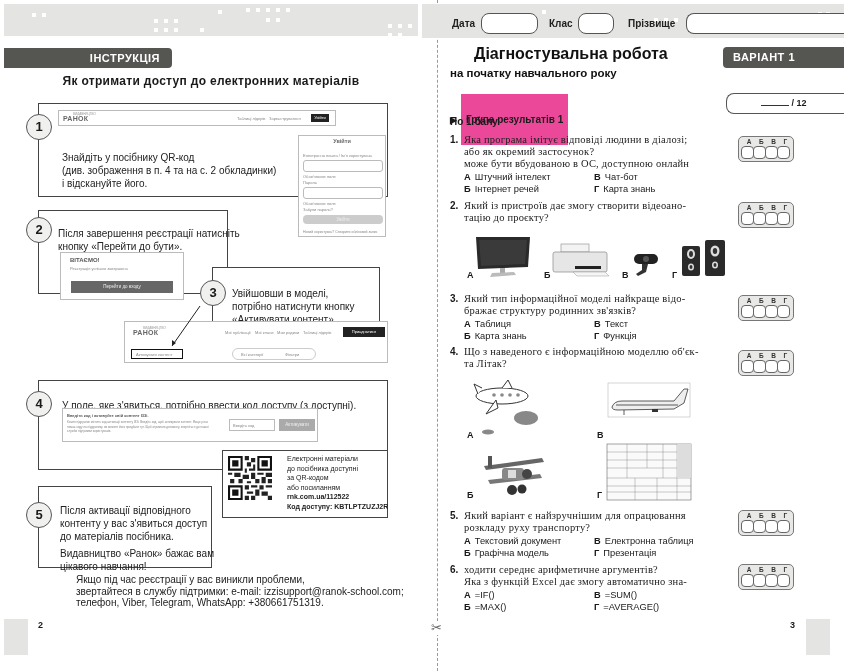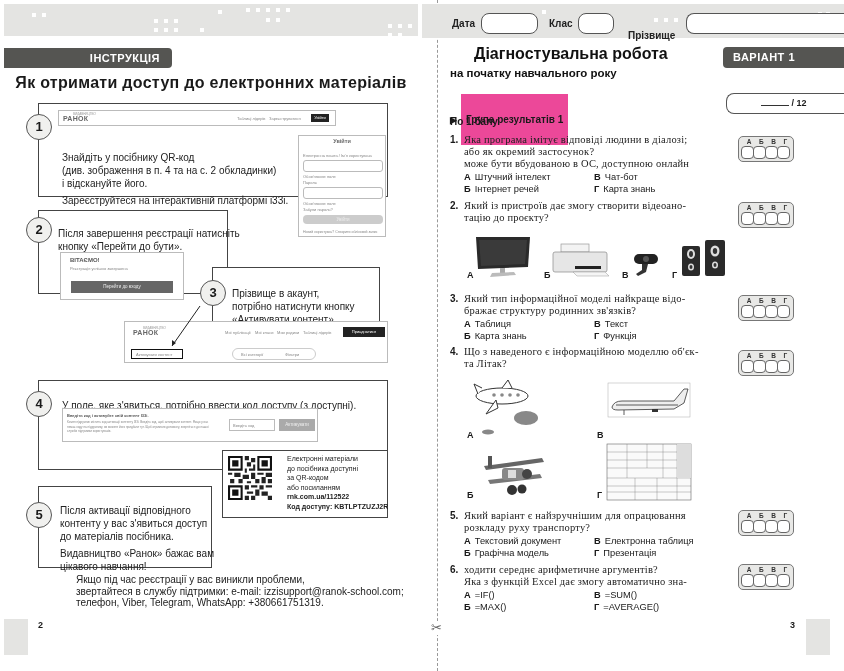--- a/index.html
+++ b/index.html
@@ -15,21 +15,21 @@
   .band-left { left: 4px; width: 414px; }
   .band-right { left: 0; width: 422px; height: 34px; }
   .sq { position: absolute; width: 4px; height: 4px; background: #fff; }
 
   .cut-line { position: absolute; left: 437px; top: 0; height: 671px; border-left: 1.5px dashed #999; }
   .scissors { position: absolute; left: 431px; top: 621px; font-size: 13px; color: #666; background: #fff; line-height: 14px; }
 
   
   .instr-tab { position: absolute; left: 4px; top: 48px; width: 168px; height: 20px; background: #555552; color: #fff;
     font-weight: bold; font-size: 11px; letter-spacing: 0.5px; text-align: right; padding-right: 12px; line-height: 20px; border-radius: 0 4px 4px 0; }
-  .instr-title { position: absolute; left: 0; width: 422px; top: 74px; text-align: center; font-weight: bold; font-size: 16px; letter-spacing: 0.3px; }
+  .instr-title { position: absolute; left: 0; width: 422px; top: 74px; text-align: center; font-weight: bold; font-size: 12px; letter-spacing: 0.3px; }
 
   .box { position: absolute; border: 1.5px solid #444; background: #fff; }
   .step-num { position: absolute; width: 26px; height: 26px; border-radius: 50%; border: 1.5px solid #555; background: #f0f0ee;
     font-weight: bold; font-size: 13px; text-align: center; line-height: 23px; }
   .step-text { position: absolute; font-size: 10px; line-height: 13px; color: #222; margin-top: 12px; }
 
   .mock { position: absolute; border: 1px solid #bbb; background: #fff; }
   .mock-small { font-size: 4px; color: #888; position: absolute; white-space: nowrap; }
   .mock-btn-dark { position: absolute; background: #222; color: #fff; font-size: 4px; text-align: center; }
   .mock-btn-grey { position: absolute; background: #666; color: #eee; font-size: 4.5px; text-align: center; }
@@ -118,21 +118,20 @@
   <div class="mock" style="left:58px;top:110px;width:278px;height:16px;">
     <div class="logo" style="left:4px;top:1px;"><small>ВИДАВНИЦТВО</small><span>РАНОК</span></div>
     <span class="mock-small" style="left:178px;top:5px;">Таблиці лідерів</span>
     <span class="mock-small" style="left:210px;top:5px;">Зареєструватися</span>
     <div class="mock-btn-dark" style="left:252px;top:3px;width:18px;height:8px;line-height:8px;">Увійти</div>
   </div>
   <div class="step-text" style="left:62px;top:139px;">
     <div>Знайдіть у посібнику QR-код</div>
     <div>(див. зображення в п. 4 та на с. 2 обкладинки)</div>
     <div>і відскануйте його.</div>
-    <div style="margin-top:4px">Зареєструйтеся на інтерактивній платформі і33і.</div>
   </div>
   <div class="mock" style="left:298px;top:135px;width:88px;height:102px;">
     <div class="mock-small" style="left:0;width:86px;text-align:center;top:2px;font-size:5.5px;font-weight:bold;color:#666;">Увійти</div>
     <div class="mock-small" style="left:4px;top:17px;">Електронна пошта / Ім'я користувача</div>
     <div class="mock-input" style="left:4px;top:24px;width:80px;height:12px;"></div>
     <div class="mock-small" style="left:4px;top:38px;">Обов'язкове поле</div>
     <div class="mock-small" style="left:4px;top:44px;">Пароль</div>
     <div class="mock-input" style="left:4px;top:51px;width:80px;height:12px;"></div>
     <div class="mock-small" style="left:4px;top:65px;">Обов'язкове поле</div>
     <div class="mock-small" style="left:4px;top:71px;">Забули пароль?</div>
@@ -148,21 +147,21 @@
   </div>
   <div class="mock" style="left:60px;top:252px;width:124px;height:48px;">
     <div class="mock-small" style="left:9px;top:4px;font-size:6px;font-weight:bold;color:#555;">ВІТАЄМО!</div>
     <div class="mock-small" style="left:9px;top:13px;">Реєстрація успішно завершена</div>
     <div class="mock-btn-grey" style="left:10px;top:28px;width:102px;height:12px;line-height:12px;">Перейти до входу</div>
   </div>
 
   <div class="box" style="left:212px;top:267px;width:168px;height:60px;"></div>
   <div class="step-num" style="left:200px;top:280px;">3</div>
   <div class="step-text" style="left:232px;top:275px;">
-    <div>Прізвище в акаунт,</div>
+    <div>Увійшовши в моделі,</div>
     <div>потрібно натиснути кнопку</div>
     <div>«Активувати контент».</div>
   </div>
   <div class="mock" style="left:124px;top:321px;width:264px;height:42px;">
     <div class="logo" style="left:8px;top:4px;"><small>ВИДАВНИЦТВО</small><span>РАНОК</span></div>
     <span class="mock-small" style="left:100px;top:8px;">Мої публікації</span>
     <span class="mock-small" style="left:130px;top:8px;">Мої класи</span>
     <span class="mock-small" style="left:152px;top:8px;">Мои родини</span>
     <span class="mock-small" style="left:178px;top:8px;">Таблиці лідерів</span>
     <div class="mock-btn-dark" style="left:218px;top:5px;width:42px;height:10px;line-height:10px;">Приєднатися</div>
@@ -246,21 +245,21 @@
       <div class="sq" style="left:404px;top:-4px"></div>
     <div class="sq" style="left:396px;top:8px"></div>
       <div class="sq" style="left:404px;top:8px"></div>
   </div>
 </div>
 
 <div class="field-label" style="left:452px;">Дата</div>
 <div class="field-box" style="left:481px;width:57px;"></div>
 <div class="field-label" style="left:549px;">Клас</div>
 <div class="field-box" style="left:578px;width:36px;"></div>
-<div class="field-label" style="left:628px;margin-top:12px;">Прізвище</div>
+<div class="field-label" style="left:628px;">Прізвище</div>
 <div class="field-box" style="left:686px;width:158px;border-right:none;border-radius:8px 0 0 8px;"></div>
 
 <div class="dr-title">Діагностувальна робота</div>
 <div class="dr-sub">на початку навчального року</div>
 <div class="variant">ВАРІАНТ 1</div>
 
 <div class="group">
   <span class="tri">▶</span>
   <span class="lbl">Група результатів 1</span>
 </div>

